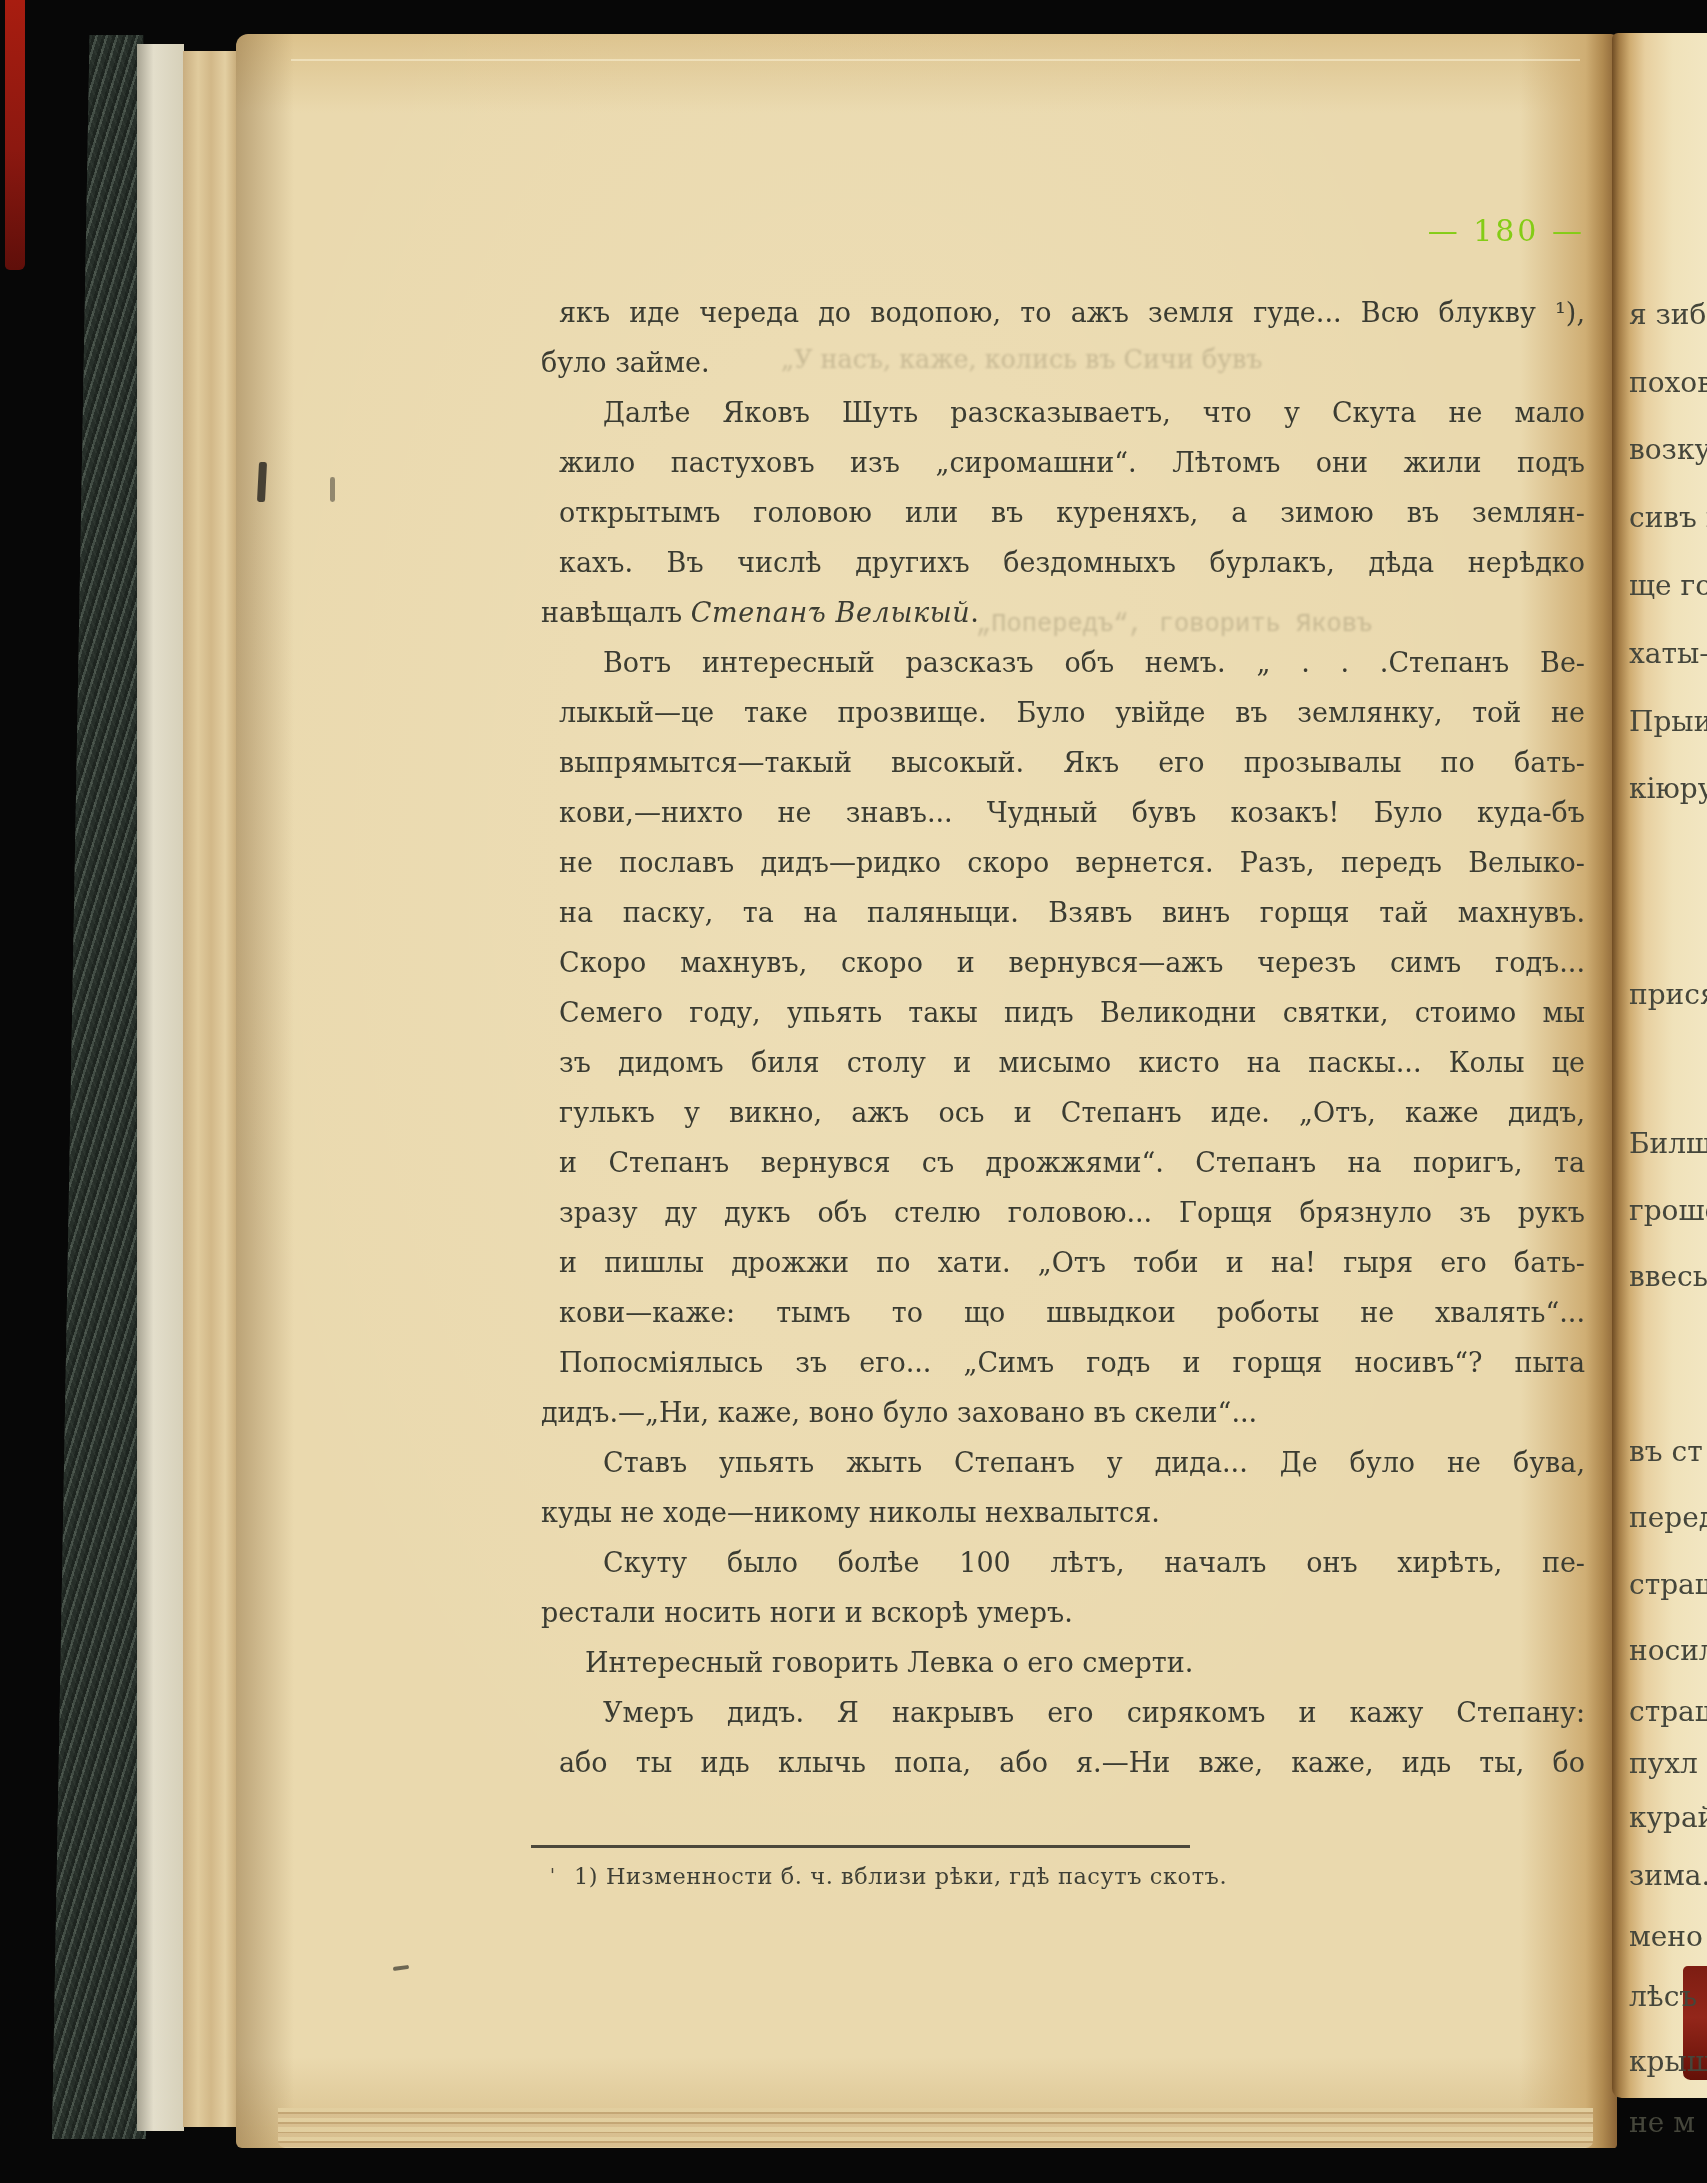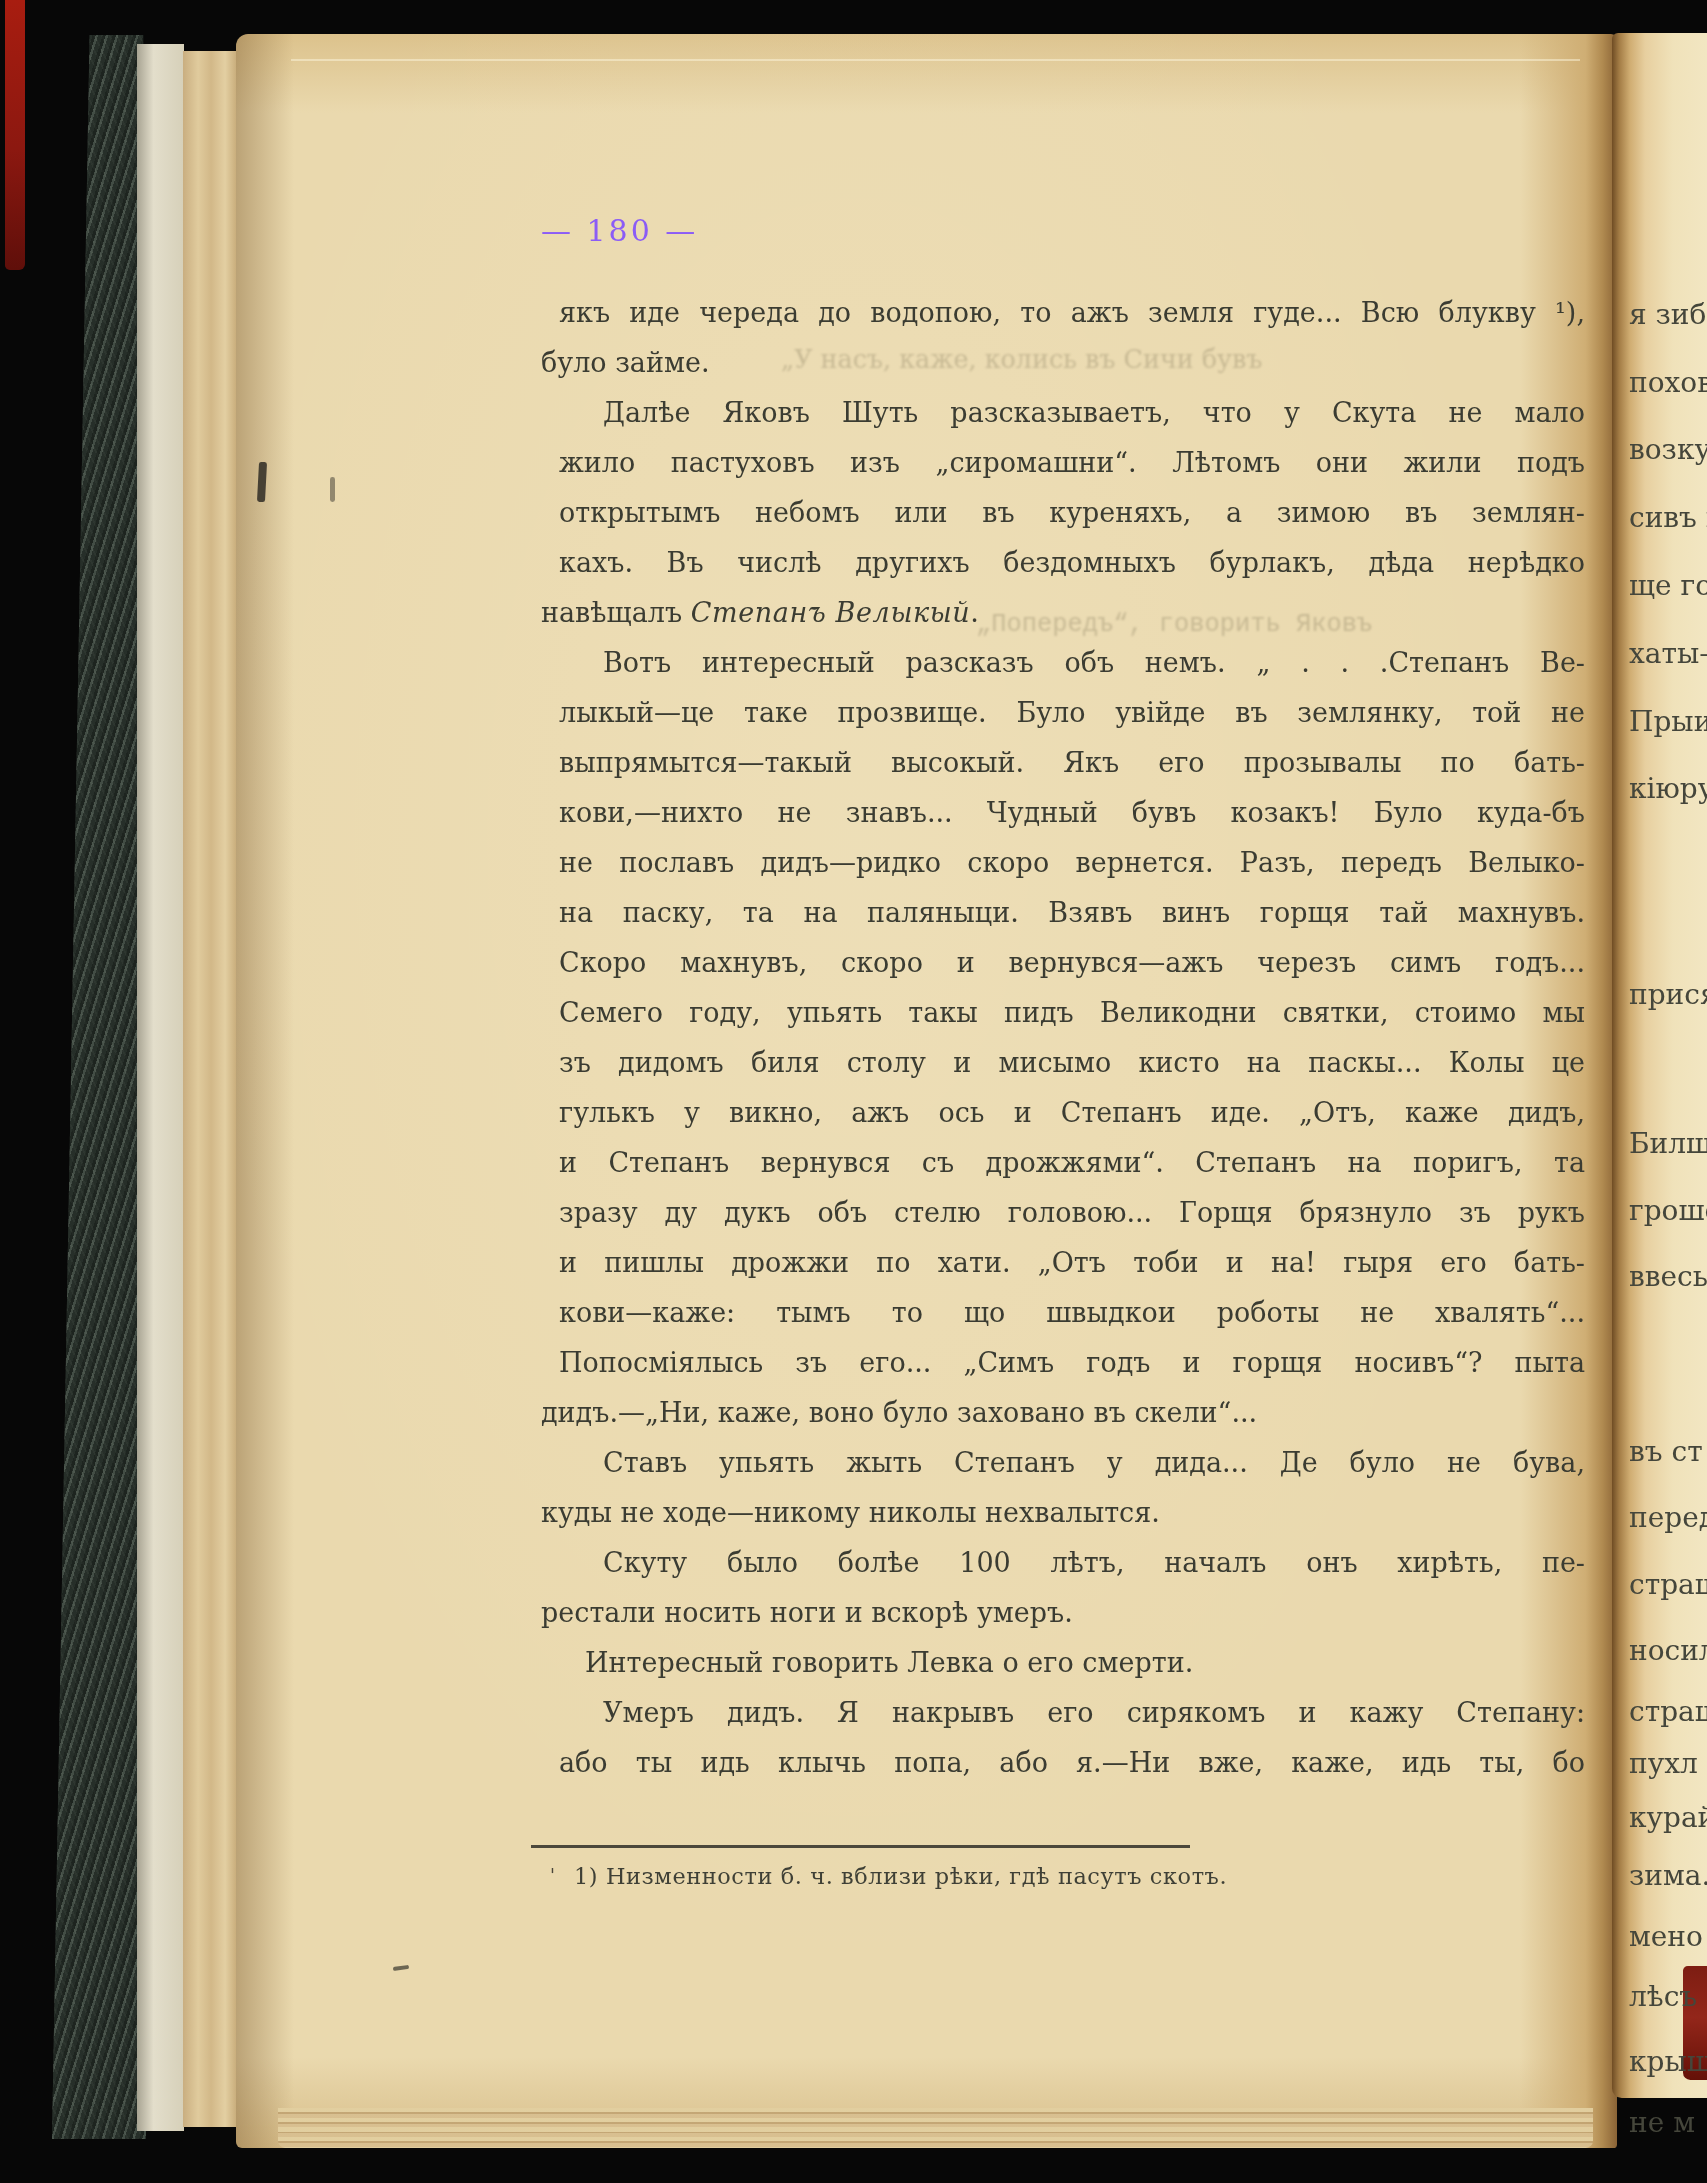--- a/index.html
+++ b/index.html
@@ -39,22 +39,22 @@
       #ead9ae;}
   .page::after{content:"";position:absolute;left:42px;right:24px;bottom:0;height:40px;border-radius:0 0 7.3px 7.3px;
     background:repeating-linear-gradient(180deg, rgba(226,207,160,.95) 0 4.2px, rgba(193,163,114,.9) 4.2px 6px, rgba(216,191,144,.95) 6px 9.7px);}
   .top-edge{position:absolute;left:291px;top:59px;width:1289px;height:1.8px;background:rgba(255,250,228,.45);}
 
   
   .facing{position:absolute;left:1612px;top:33px;width:95px;height:2065px;border-radius:6px 0 0 9.7px;
     background:linear-gradient(90deg,#6f4c24 0,#a37c45 7.3px,#d0ad72 18px,#e7cf9f 33px,#f0e2ba 61px,#f2e6c2 100%);}
 
   
-  .pagenum{position:absolute;left:541px;top:213px;width:1044px;text-align:left;
-    font-size:30px;color:#8b5cf6;letter-spacing:3px;}
+  .pagenum{position:absolute;left:541px;top:213px;width:1044px;text-align:right;
+    font-size:30px;color:#84cc16;letter-spacing:3px;}
   .textblock{position:absolute;left:541px;top:288px;width:1044px;font-size:27px;color:#3b3c32;}
   .line{height:50px;line-height:50px;}
   .line.fill{text-align:justify;text-align-last:justify;margin-left:18px;}
   .line.ind{text-indent:44px;}
   .line i{font-style:italic;letter-spacing:0.6px;}
 
   .rule{position:absolute;left:531px;top:1845px;width:659px;height:3px;background:#4c483b;}
   .footnote-mark{position:absolute;left:550px;top:1865px;font-size:18px;color:#4a463a;}
   .footnote{position:absolute;left:574px;top:1863px;font-size:22.4px;color:#3f4036;letter-spacing:0.6px;}
 
@@ -91,21 +91,21 @@
       <div class="ghost" style="left: 976px; top: 610px; font-family: Liberation Mono, monospace;">„Попередъ“, говорить Яковъ</div>
     </div>
 
   <div class="pagenum">— 180 —</div>
 
   <div class="textblock">
       <div class="line fill">якъ иде череда до водопою, то ажъ земля гуде... Всю блукву ¹),</div>
       <div class="line">було займе.</div>
       <div class="line ind fill">Далѣе Яковъ Шуть разсказываетъ, что у Скута не мало</div>
       <div class="line fill">жило пастуховъ изъ „сиромашни“. Лѣтомъ они жили подъ</div>
-      <div class="line fill">открытымъ небомъ или въ куреняхъ, а зимою въ землян-</div>
+      <div class="line fill">открытымъ головою или въ куреняхъ, а зимою въ землян-</div>
       <div class="line fill">кахъ. Въ числѣ другихъ бездомныхъ бурлакъ, дѣда нерѣдко</div>
       <div class="line"><span>навѣщалъ </span><i>Степанъ Велыкый</i><span>.</span></div>
       <div class="line ind fill">Вотъ интересный разсказъ объ немъ. „ . . .Степанъ Ве-</div>
       <div class="line fill">лыкый—це таке прозвище. Було увійде въ землянку, той не</div>
       <div class="line fill">выпрямытся—такый высокый. Якъ его прозывалы по бать-</div>
       <div class="line fill">кови,—нихто не знавъ... Чудный бувъ козакъ! Було куда-бъ</div>
       <div class="line fill">не пославъ дидъ—ридко скоро вернется. Разъ, передъ Велыко-</div>
       <div class="line fill">на паску, та на паляныци. Взявъ винъ горщя тай махнувъ.</div>
       <div class="line fill">Скоро махнувъ, скоро и вернувся—ажъ черезъ симъ годъ...</div>
       <div class="line fill">Семего году, упьять такы пидъ Великодни святки, стоимо мы</div>

